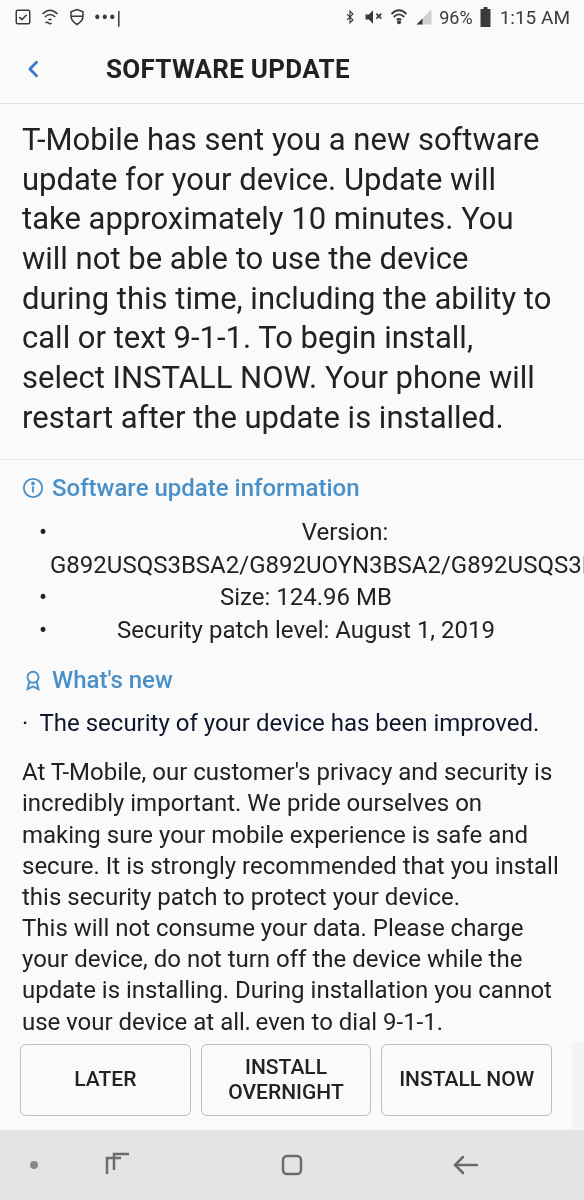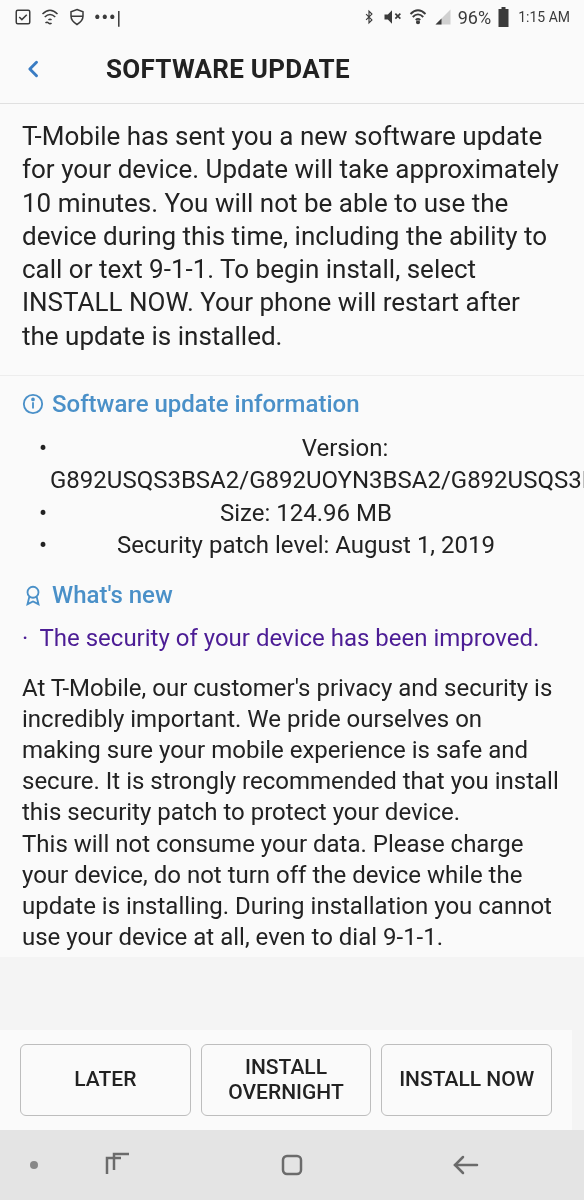--- a/index.html
+++ b/index.html
@@ -61,21 +61,21 @@
       font-size: 26px;
       font-weight: 700;
       letter-spacing: 0.3px;
       margin-left: 6px;
     }
     .content {
       background: #fafafa;
     }
     .desc-block {
       padding: 16px 22px 22px 22px;
-      font-size: 26px;
+      font-size: 31px;
       line-height: 1.28;
       color: #222;
       background: #fafafa;
     }
     .info-block {
       padding: 14px 22px 6px 22px;
       background: #fafafa;
       border-top: 1px solid #ededed;
       text-align: center;
     }
@@ -107,21 +107,21 @@
     .bullets .txt {
       flex: 1;
     }
     .whats-block {
       padding: 14px 22px 4px 22px;
       background: #fafafa;
     }
     .wn-item {
       font-size: 24px;
       line-height: 1.3;
-      color: #4c1d95;
+      color: #0f172a;
       margin-bottom: 18px;
     }
     .wn-item .dot {
       display: inline-block;
       width: 12px;
     }
     .long-text {
       font-size: 24px;
       line-height: 1.3;
       color: #222;
@@ -240,21 +240,21 @@
             <path d="M2 22 L10 22 L10 14 Z" fill="#3b3b3b"></path>
           </svg>
     </span>
     <span style="font-size:18px;">96%</span>
     <span class="status-icon">
       <svg width="13" height="20" viewBox="0 0 12 20">
             <rect x="4" y="0" width="4" height="2" fill="#3b3b3b"></rect>
             <rect x="1" y="2" width="10" height="18" fill="#3b3b3b"></rect>
           </svg>
     </span>
-    <span style="font-size:14px;margin-left:2px;">1:15 AM</span>
+    <span style="font-size:19px;margin-left:2px;">1:15 AM</span>
   </div>
 </div>
 
 <div class="header">
   <span class="back-btn">
     <svg width="20" height="30" viewBox="0 0 24 24" fill="none" stroke="#3a7cc3" stroke-width="3.5" stroke-linecap="round" stroke-linejoin="round">
           <polyline points="15 4 7 12 15 20"></polyline>
         </svg>
   </span>
   <span class="header-title">SOFTWARE UPDATE</span>

